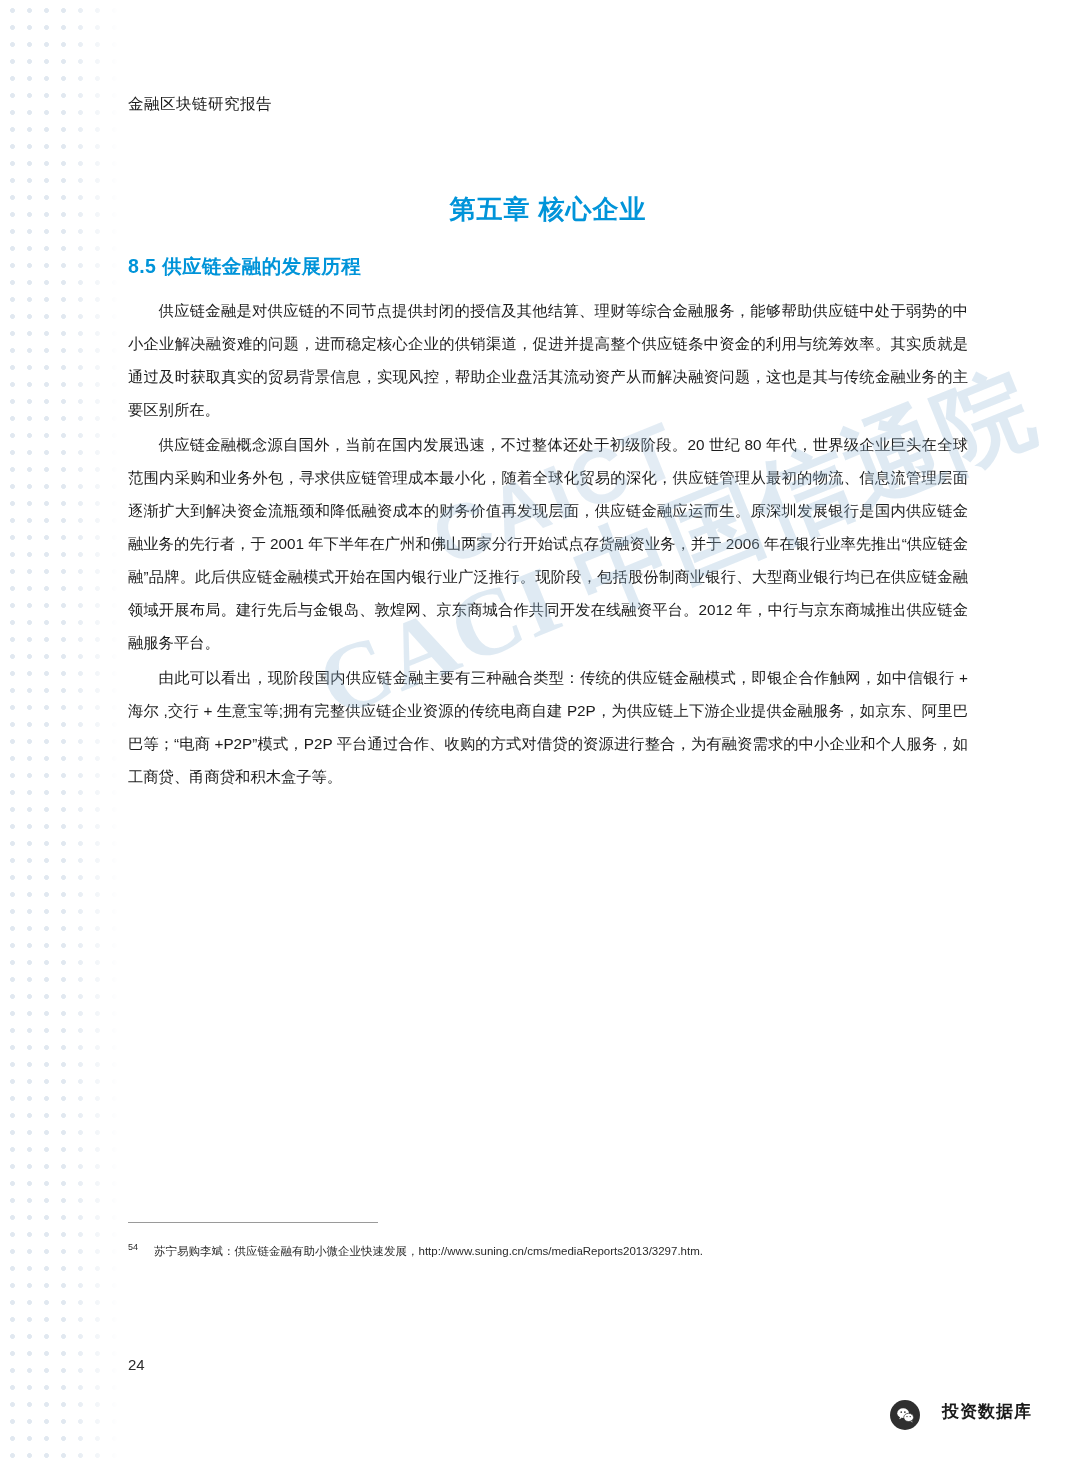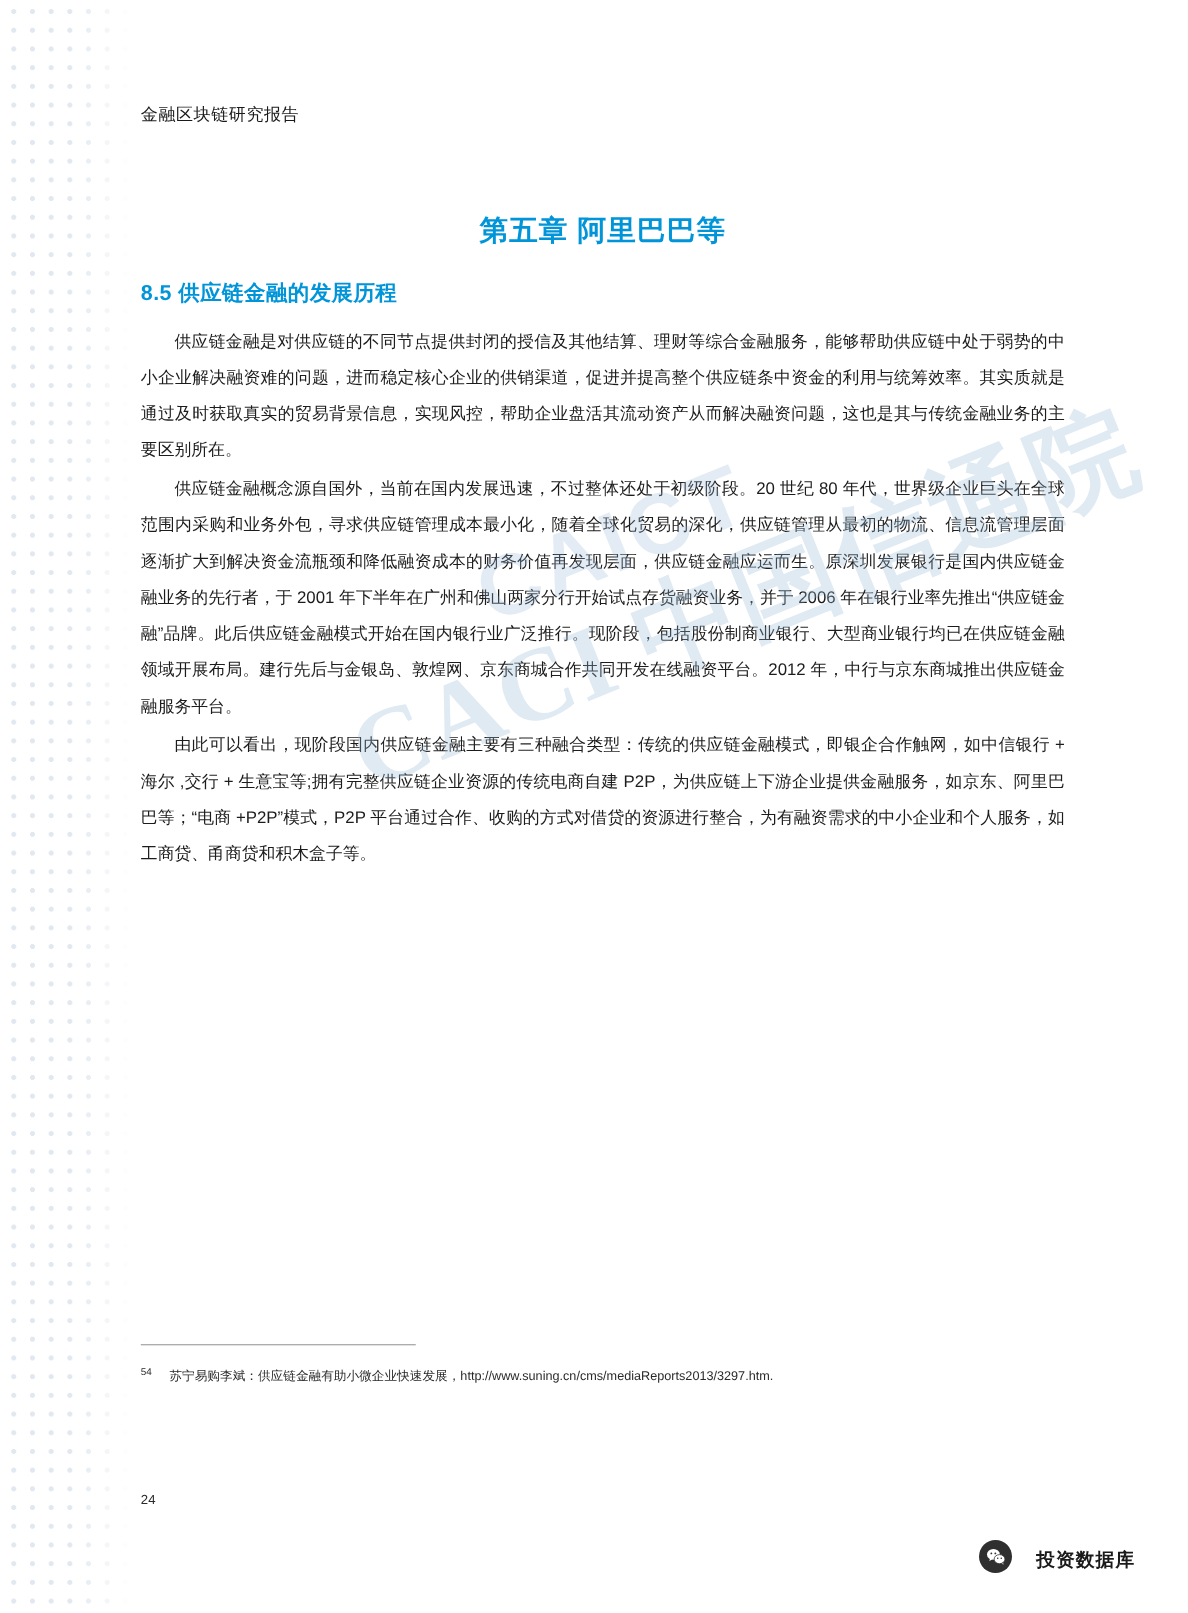--- a/index.html
+++ b/index.html
@@ -135,31 +135,31 @@
     font-size: 9px;
     vertical-align: super;
     margin-right: 16px;
   }
 
   
   .page-number {
     position: absolute;
     left: 128px;
     top: 1356px;
-    font-size: 12px;
+    font-size: 15px;
     color: #2b2b2b;
   }
 
   
   .qr-badge {
     position: absolute;
     right: 48px;
     bottom: 36px;
     display: flex;
-    align-items: flex-end;
+    align-items: flex-start;
     gap: 22px;
   }
   .qr-circle {
     width: 30px;
     height: 30px;
     border-radius: 50%;
     background: #2f2f2f;
     display: flex;
     align-items: center;
     justify-content: center;
@@ -180,21 +180,21 @@
 </head>
 <body>
 
 <div class="dot-band"></div>
 <div class="dot-band-fade"></div>
 
 <div class="doc-header">金融区块链研究报告</div>
 
 <div class="page">
 
-  <h1 class="chapter-title">第五章 阿里巴巴等</h1>
+  <h1 class="chapter-title">第五章 核心企业</h1>
 
 
   <h2 class="section-title">8.5 供应链金融的发展历程</h2>
 
   <p class="para">供应链金融是对供应链的不同节点提供封闭的授信及其他结算、理财等综合金融服务，能够帮助供应链中处于弱势的中小企业解决融资难的问题，进而稳定核心企业的供销渠道，促进并提高整个供应链条中资金的利用与统筹效率。其实质就是通过及时获取真实的贸易背景信息，实现风控，帮助企业盘活其流动资产从而解决融资问题，这也是其与传统金融业务的主要区别所在。</p>
   <p class="para">供应链金融概念源自国外，当前在国内发展迅速，不过整体还处于初级阶段。20 世纪 80 年代，世界级企业巨头在全球范围内采购和业务外包，寻求供应链管理成本最小化，随着全球化贸易的深化，供应链管理从最初的物流、信息流管理层面逐渐扩大到解决资金流瓶颈和降低融资成本的财务价值再发现层面，供应链金融应运而生。原深圳发展银行是国内供应链金融业务的先行者，于 2001 年下半年在广州和佛山两家分行开始试点存货融资业务，并于 2006 年在银行业率先推出“供应链金融”品牌。此后供应链金融模式开始在国内银行业广泛推行。现阶段，包括股份制商业银行、大型商业银行均已在供应链金融领域开展布局。建行先后与金银岛、敦煌网、京东商城合作共同开发在线融资平台。2012 年，中行与京东商城推出供应链金融服务平台。</p>
   <p class="para">由此可以看出，现阶段国内供应链金融主要有三种融合类型：传统的供应链金融模式，即银企合作触网，如中信银行 + 海尔 ,交行 + 生意宝等;拥有完整供应链企业资源的传统电商自建 P2P，为供应链上下游企业提供金融服务，如京东、阿里巴巴等；“电商 +P2P”模式，P2P 平台通过合作、收购的方式对借贷的资源进行整合，为有融资需求的中小企业和个人服务，如工商贷、甬商贷和积木盒子等。</p>
 
 </div>
 

